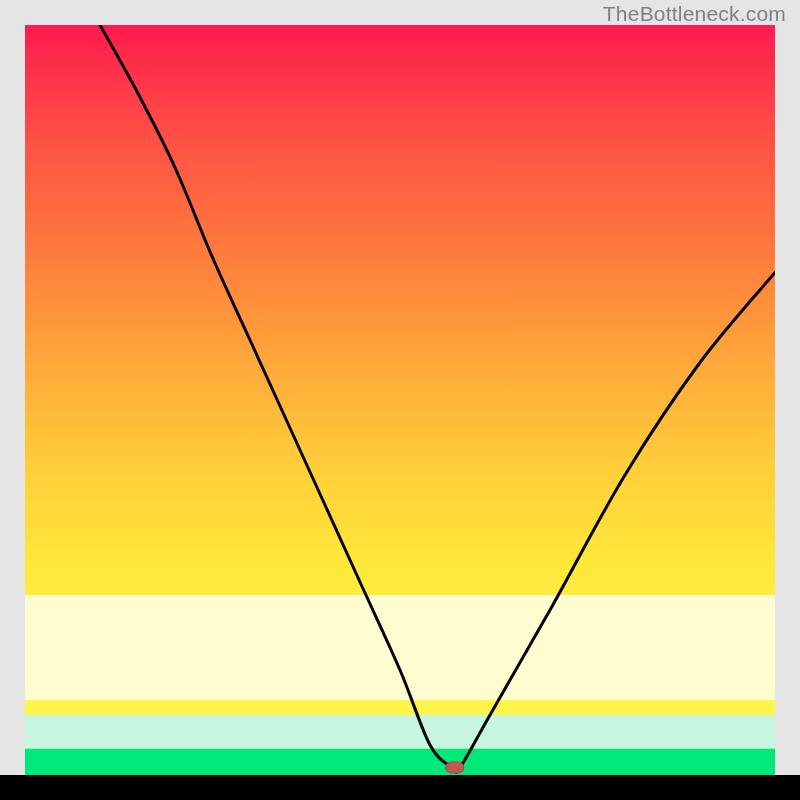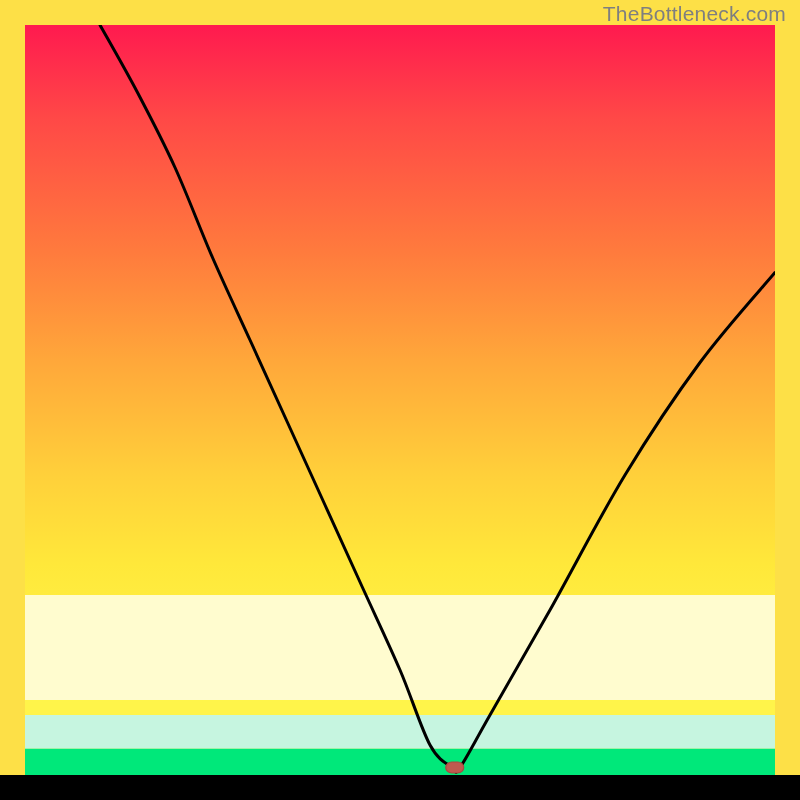--- a/index.html
+++ b/index.html
@@ -10,21 +10,21 @@
     background: #000;
     overflow: hidden;
     font-family: Arial, Helvetica, sans-serif;
   }
   .frame {
     position: absolute;
     left: 0;
     top: 0;
     width: 800px;
     height: 775px;
-    background: #fde047;
+    background: #e5e5e5;
   }
   .watermark {
     position: absolute;
     top: 2px;
     right: 14px;
     color: #7f7f7f;
     font-size: 21px;
     letter-spacing: 0.2px;
     font-weight: 400;
   }

